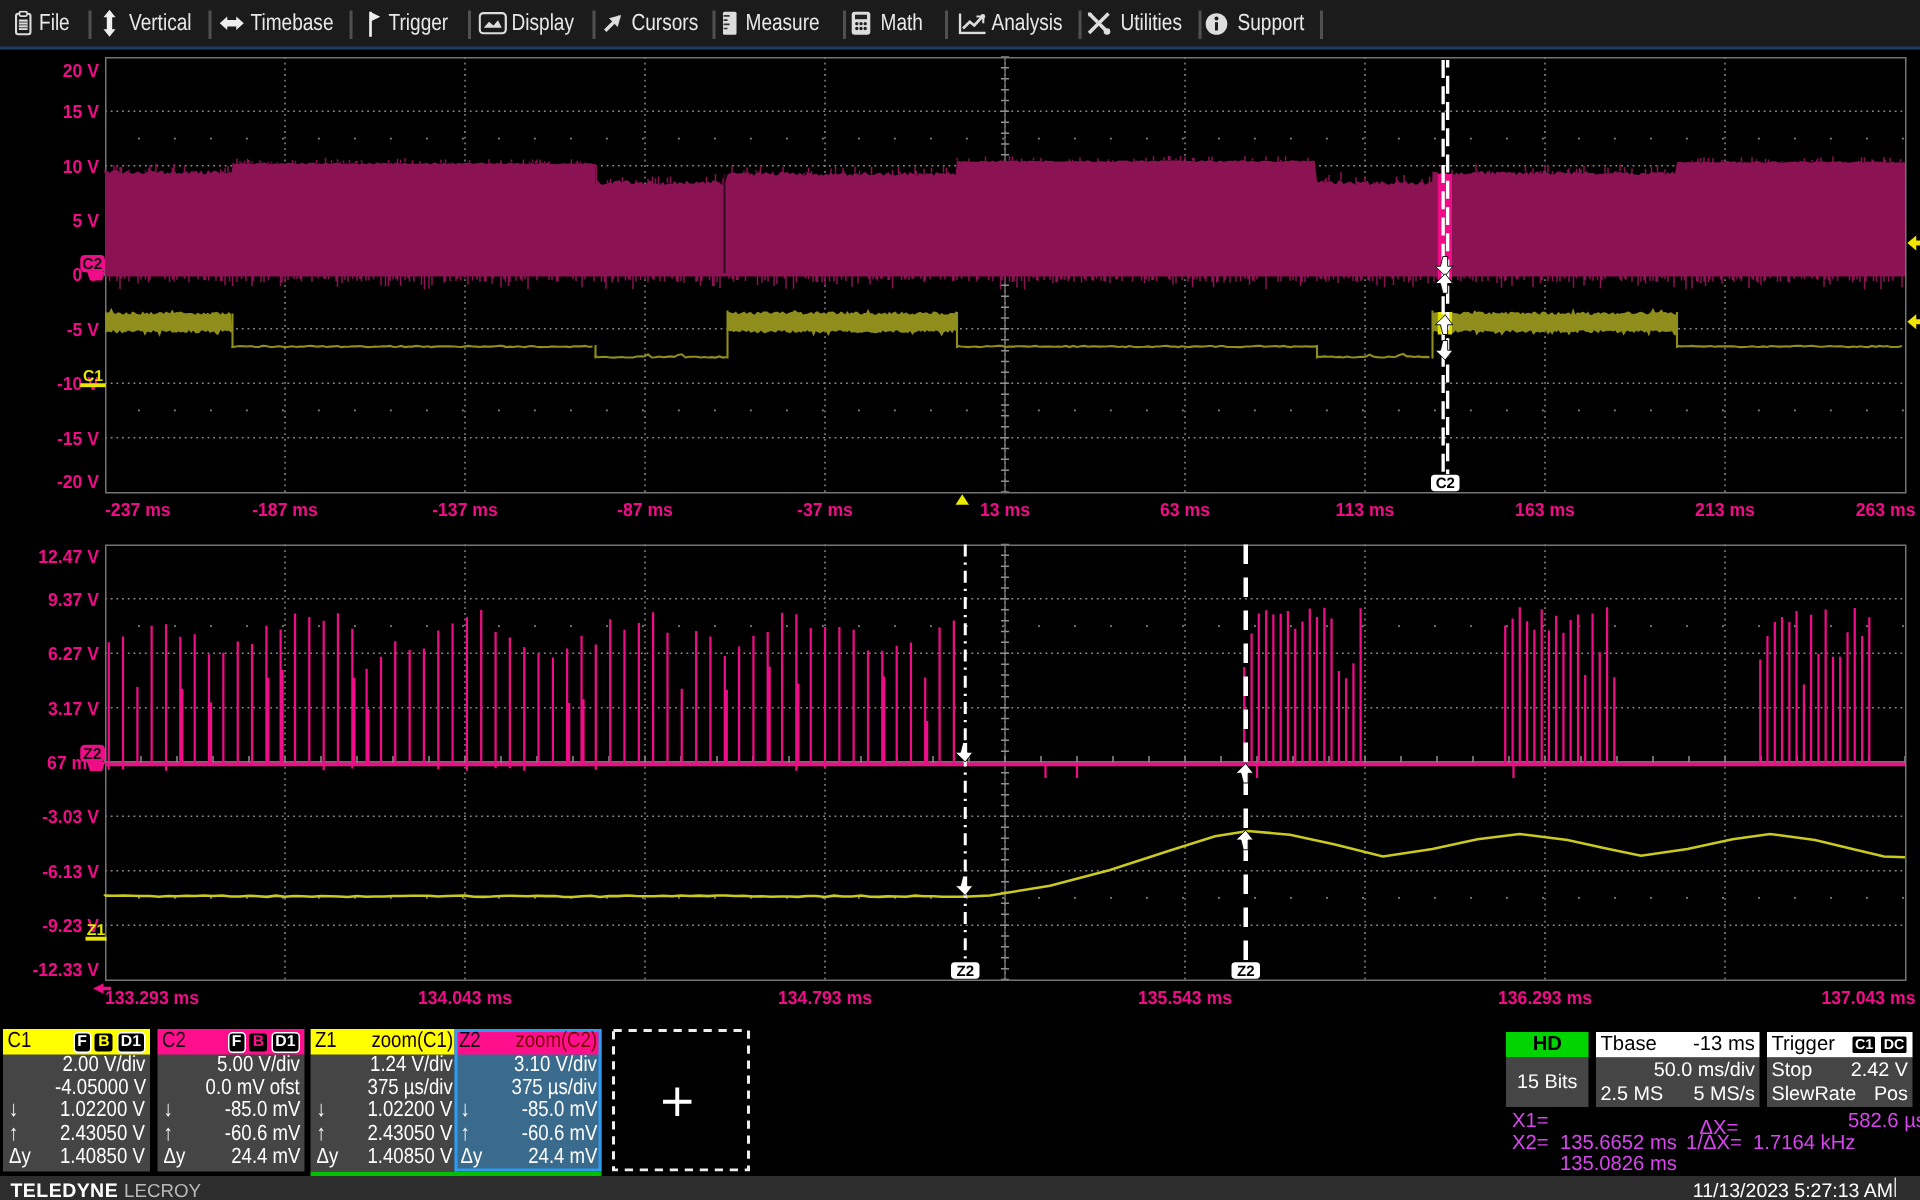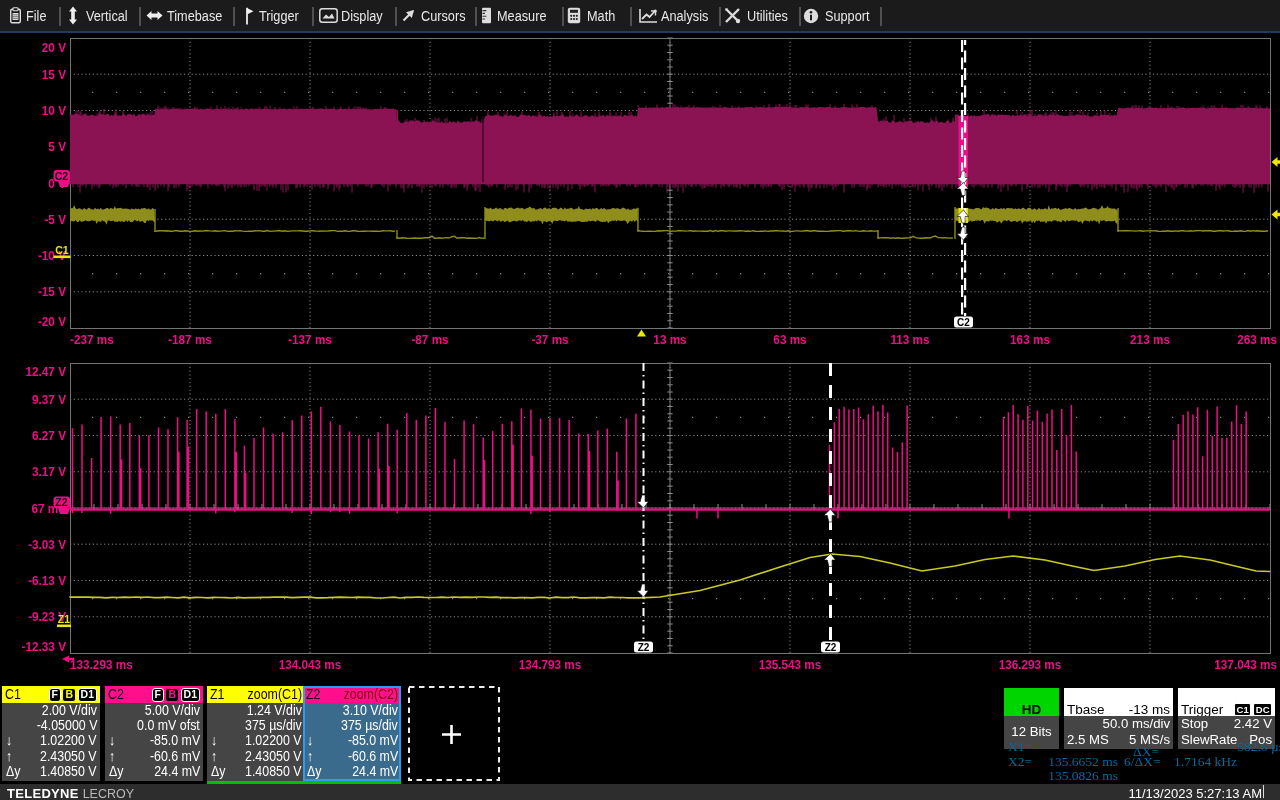--- a/index.html
+++ b/index.html
@@ -15,25 +15,25 @@
 .dhead { height:16.5px; color:#101; font-weight:normal; font-size:14.6px; padding:0 3px 0 3px;
   display:flex; justify-content:space-between; align-items:center; line-height:16px;}
 .dhl { transform:scaleX(0.85); transform-origin:0 50%; display:inline-block; }
 .bdg { display:inline-block; border:1.2px solid; border-radius:3px; background:#000;
   font-size:10.5px; font-weight:bold; line-height:11.5px; padding:0.5px 2px; margin-left:1.5px; vertical-align:1px;}
 .zr { font-weight:normal; font-size:14.6px; transform:scaleX(0.85); transform-origin:100% 50%; display:inline-block; }
 .drow { height:15.45px; line-height:15.45px; position:relative; }
 .dic { position:absolute; left:4px; font-size:14.6px; transform:scaleX(0.85); transform-origin:0 50%; }
 .dval { position:absolute; right:3px; font-size:14.6px; transform:scaleX(0.85); transform-origin:100% 50%; white-space:nowrap; }
 .ibox { position:absolute; top:688px; height:48px; font-size:13.2px; color:#fff; }
-.ihead { height:17px; line-height:15px; color:#000; font-size:13.5px; padding:14px 3px; overflow:hidden;}
+.ihead { height:17px; line-height:15px; color:#000; font-size:13.5px; padding:0 3px; overflow:hidden;}
 .ibody { height:32.5px; background:#454545; padding:0 3px; line-height:16px; }
 .tbdg { display:inline-block; background:#000; color:#fff; border:1px solid #fff; border-radius:2px;
   font-size:9.5px; font-weight:bold; line-height:9.5px; padding:1px 1.5px; margin-left:2px; vertical-align:1.5px; }
-.xl { position:absolute; font-size:13.5px; color:#0369a1; white-space:nowrap;font-family:Liberation Serif, serif; }
+.xl { position:absolute; font-size:13.5px; color:#d946ef; white-space:nowrap; }
 .taskbar { position:absolute; left:0; top:784px; width:1280px; height:16px; background:#2d2d2d;
   color:#fff; }
 </style></head>
 <body>
 <div class="menubar">
     <div class="micon" style="left:9px">
       <svg width="13" height="17" viewBox="0 0 13 17">
         <rect x="1.7" y="2.2" width="9.6" height="13.6" rx="1.5" fill="none" stroke="#ddd" stroke-width="1.4"></rect>
         <rect x="4" y="0.7" width="5" height="3" rx="0.8" fill="#1b1b1b" stroke="#ddd" stroke-width="1.1"></rect>
         <rect x="3.6" y="6" width="5.8" height="7" fill="#ddd"></rect>
@@ -379,21 +379,21 @@
     </div>
   </div>
 <div style="position:absolute;left:303px;top:781px;width:98px;height:2.5px;background:#00c000"></div>
 <svg style="position:absolute;left:408px;top:686px" width="92" height="95">
     <rect x="1" y="1" width="90" height="93" fill="#000" stroke="#eee" stroke-width="2" stroke-dasharray="5.5 4.5"></rect>
     <path d="M43.5 39 v19 M34 48.5 h19" stroke="#fff" stroke-width="2.6"></path>
   </svg>
 
 <div class="ibox" style="left:1004px;width:55px">
  <div class="ihead" style="background:#00d500;text-align:center;font-weight:bold">HD</div>
- <div class="ibody" style="display:flex;align-items:center;justify-content:center">12 Bits</div>
+ <div class="ibody" style="display:flex;align-items:center;justify-content:center">15 Bits</div>
 </div>
 <div class="ibox" style="left:1064px;width:109px">
  <div class="ihead" style="background:#fff">
       <span style="float:left">Tbase</span>
       <span style="float:right">-13 ms</span>
     </div>
  <div class="ibody">
       <div style="text-align:right">50.0 ms/div</div>
       <div>
         <span style="float:left">2.5 MS</span>
@@ -417,19 +417,19 @@
         <span style="float:right">Pos</span>
       </div>
     </div>
 </div>
 <div class="xl" style="left:1008px;top:739px">X1=</div>
 <div class="xl" style="left:1118px;top:768px;transform:translateX(-100%)">135.0826 ms</div>
 <div class="xl" style="left:1133px;top:744px">ΔX=</div>
 <div class="xl" style="left:1284px;top:739px;transform:translateX(-100%)">582.6 µs</div>
 <div class="xl" style="left:1008px;top:754px">X2=</div>
 <div class="xl" style="left:1118px;top:754px;transform:translateX(-100%)">135.6652 ms</div>
-<div class="xl" style="left:1124px;top:754px">6/ΔX=</div>
+<div class="xl" style="left:1124px;top:754px">1/ΔX=</div>
 <div class="xl" style="left:1237px;top:754px;transform:translateX(-100%)">1.7164 kHz</div>
 
 <div class="taskbar">
   <span style="position:absolute;left:7px;top:1.5px;font-size:13px;font-weight:bold;letter-spacing:0.3px">TELEDYNE <span style="color:#b9b9b9;font-weight:normal;letter-spacing:0;font-size:12.5px">LECROY</span></span>
   <span style="position:absolute;left:1262px;top:1.5px;font-size:13px;display:inline-block;transform:translateX(-100%);white-space:nowrap">11/13/2023 5:27:13 AM</span>
   <span style="position:absolute;left:1262.5px;top:1px;width:1.5px;height:13px;background:#ddd"></span>
 </div>
 </body></html>

